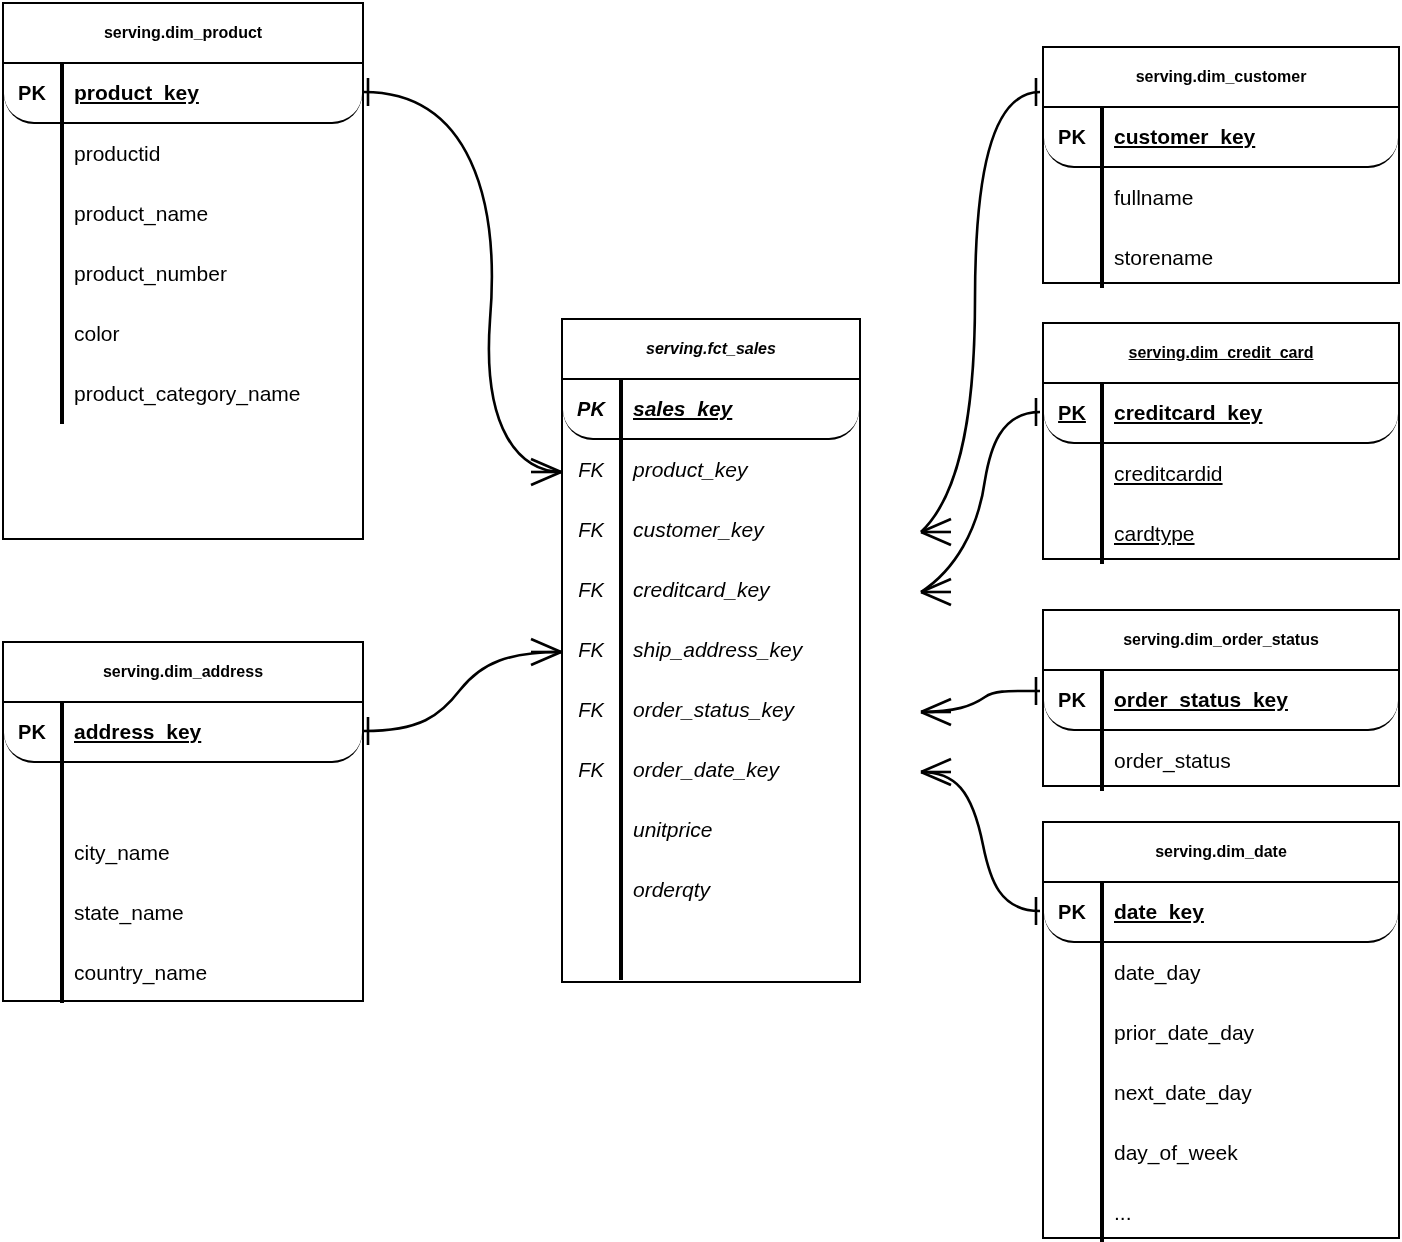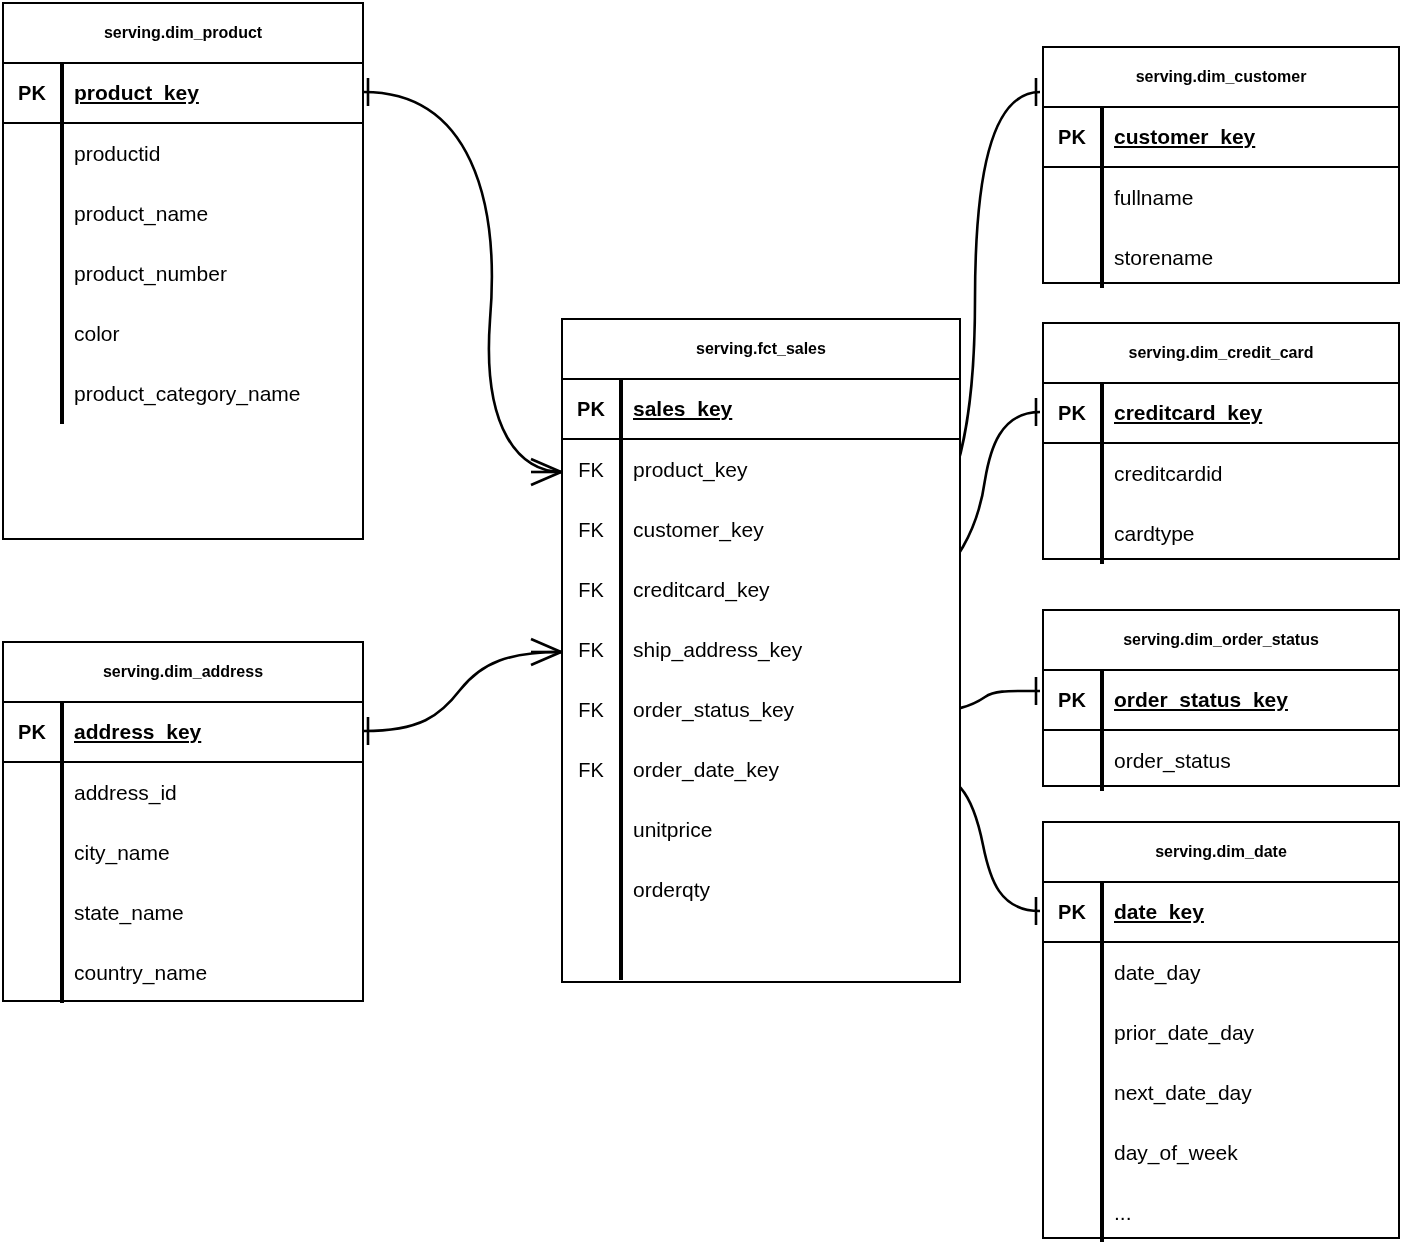--- a/index.html
+++ b/index.html
@@ -44,20 +44,21 @@
     white-space: nowrap;
     overflow: hidden;
   }
   .rows {
     position: relative;
   }
   .row {
     display: flex;
     box-sizing: border-box;
     min-height: 60px;
+    border-radius: 30px;
   }
   .row.pkrow {
     border-bottom: 2px solid #000000;
   }
   .cell-key {
     box-sizing: border-box;
     width: 58px;
     flex: 0 0 58px;
     border-right: 2px solid #000000;
     display: flex;
@@ -200,38 +201,37 @@
 
   <div class="entity" style="left:2px; top:641px; width:362px; height:361px;">
     <div class="entity-title">serving.dim_address</div>
     <div class="rows attrblock">
       <div class="row pkrow">
         <div class="cell-key pk">PK</div>
         <div class="cell-field pkname">address_key</div>
       </div>
       <div class="row">
         <div class="cell-key"></div>
-        <div class="cell-field">address_id</div>
       </div>
       <div class="row">
         <div class="cell-key"></div>
         <div class="cell-field">city_name</div>
       </div>
       <div class="row">
         <div class="cell-key"></div>
         <div class="cell-field">state_name</div>
       </div>
       <div class="row">
         <div class="cell-key"></div>
         <div class="cell-field">country_name</div>
       </div>
     </div>
   </div>
 
-  <div class="entity" style="left:561px; top:318px; width:400px; height:665px;">
+  <div class="entity" style="left:561px; top:318px; width:300px; height:665px;font-style:italic;">
     <div class="entity-title">serving.fct_sales</div>
     <div class="rows attrblock">
       <div class="row pkrow">
         <div class="cell-key pk">PK</div>
         <div class="cell-field pkname">sales_key</div>
       </div>
       <div class="row">
         <div class="cell-key">FK</div>
         <div class="cell-field">product_key</div>
       </div>
@@ -280,21 +280,21 @@
         <div class="cell-key"></div>
         <div class="cell-field">fullname</div>
       </div>
       <div class="row">
         <div class="cell-key"></div>
         <div class="cell-field">storename</div>
       </div>
     </div>
   </div>
 
-  <div class="entity" style="left:1042px; top:322px; width:358px; height:238px;">
+  <div class="entity" style="left:1042px; top:322px; width:358px; height:238px;text-decoration:underline;">
     <div class="entity-title">serving.dim_credit_card</div>
     <div class="rows attrblock">
       <div class="row pkrow">
         <div class="cell-key pk">PK</div>
         <div class="cell-field pkname">creditcard_key</div>
       </div>
       <div class="row">
         <div class="cell-key"></div>
         <div class="cell-field">creditcardid</div>
       </div>

